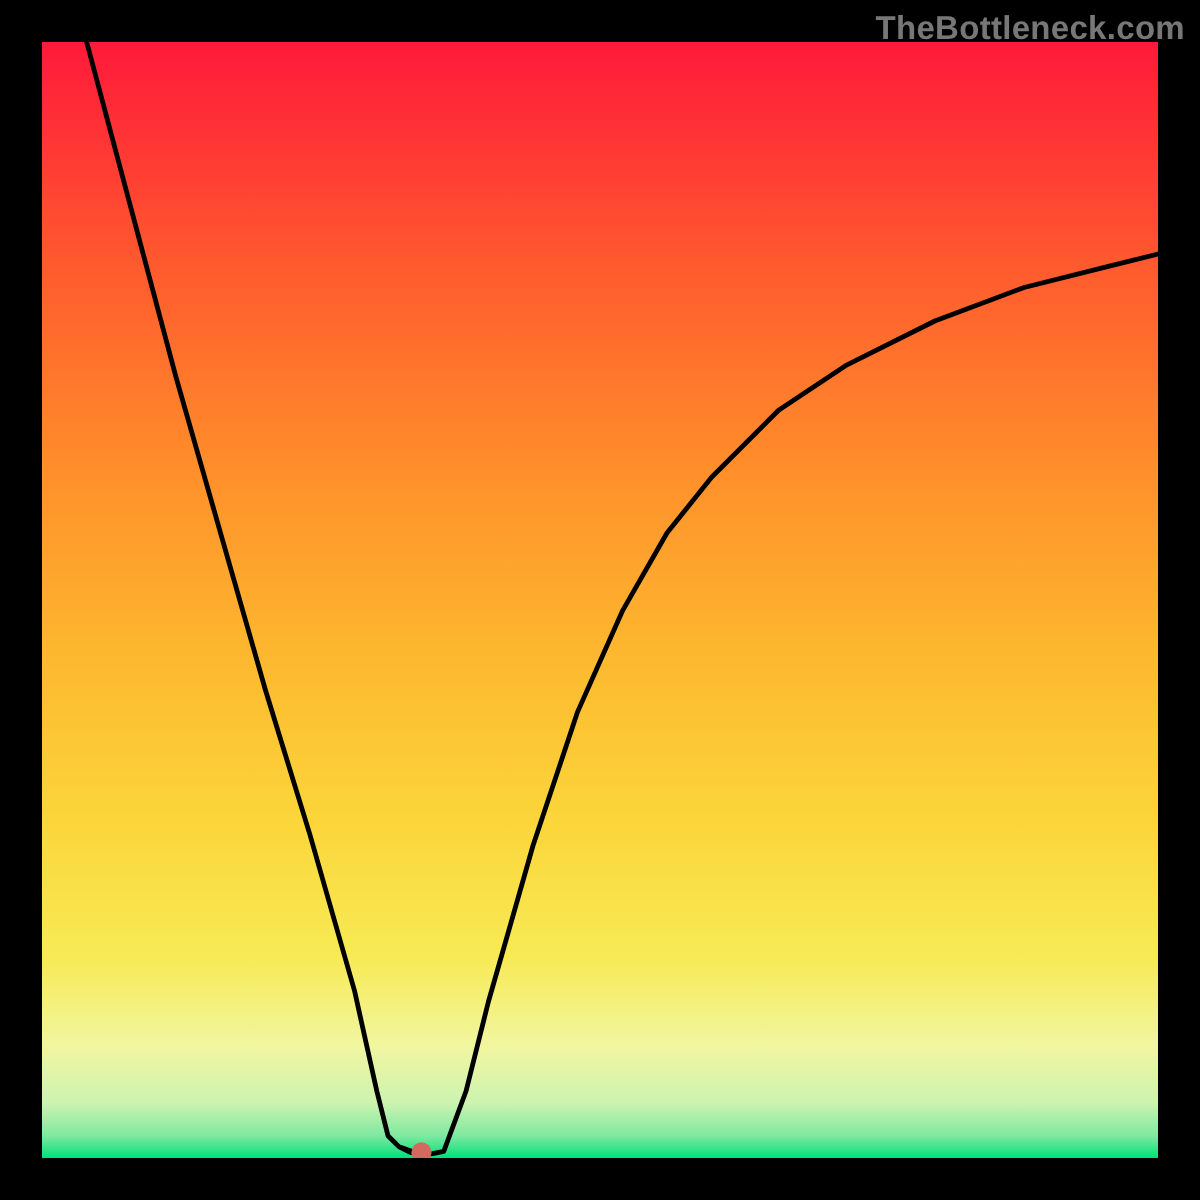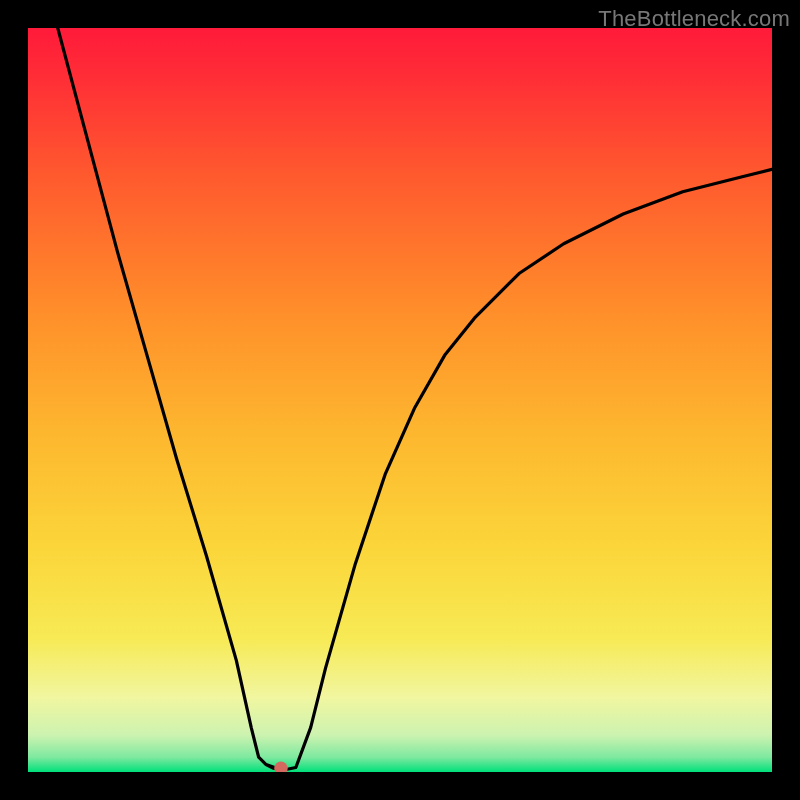--- a/index.html
+++ b/index.html
@@ -23,21 +23,21 @@
     position: relative;
     width: 100%;
     height: 100%;
   }
   .watermark {
     position: absolute;
     top: 6px;
     right: 10px;
     color: #777;
     font-size: 22px;
-    font-weight: 400;
+    font-weight: 700;
     letter-spacing: 0.2px;
     z-index: 10;
   }
   svg { display: block; }
 </style>
 </head>
 <body>
 
 <div class="watermark">TheBottleneck.com</div>
 

